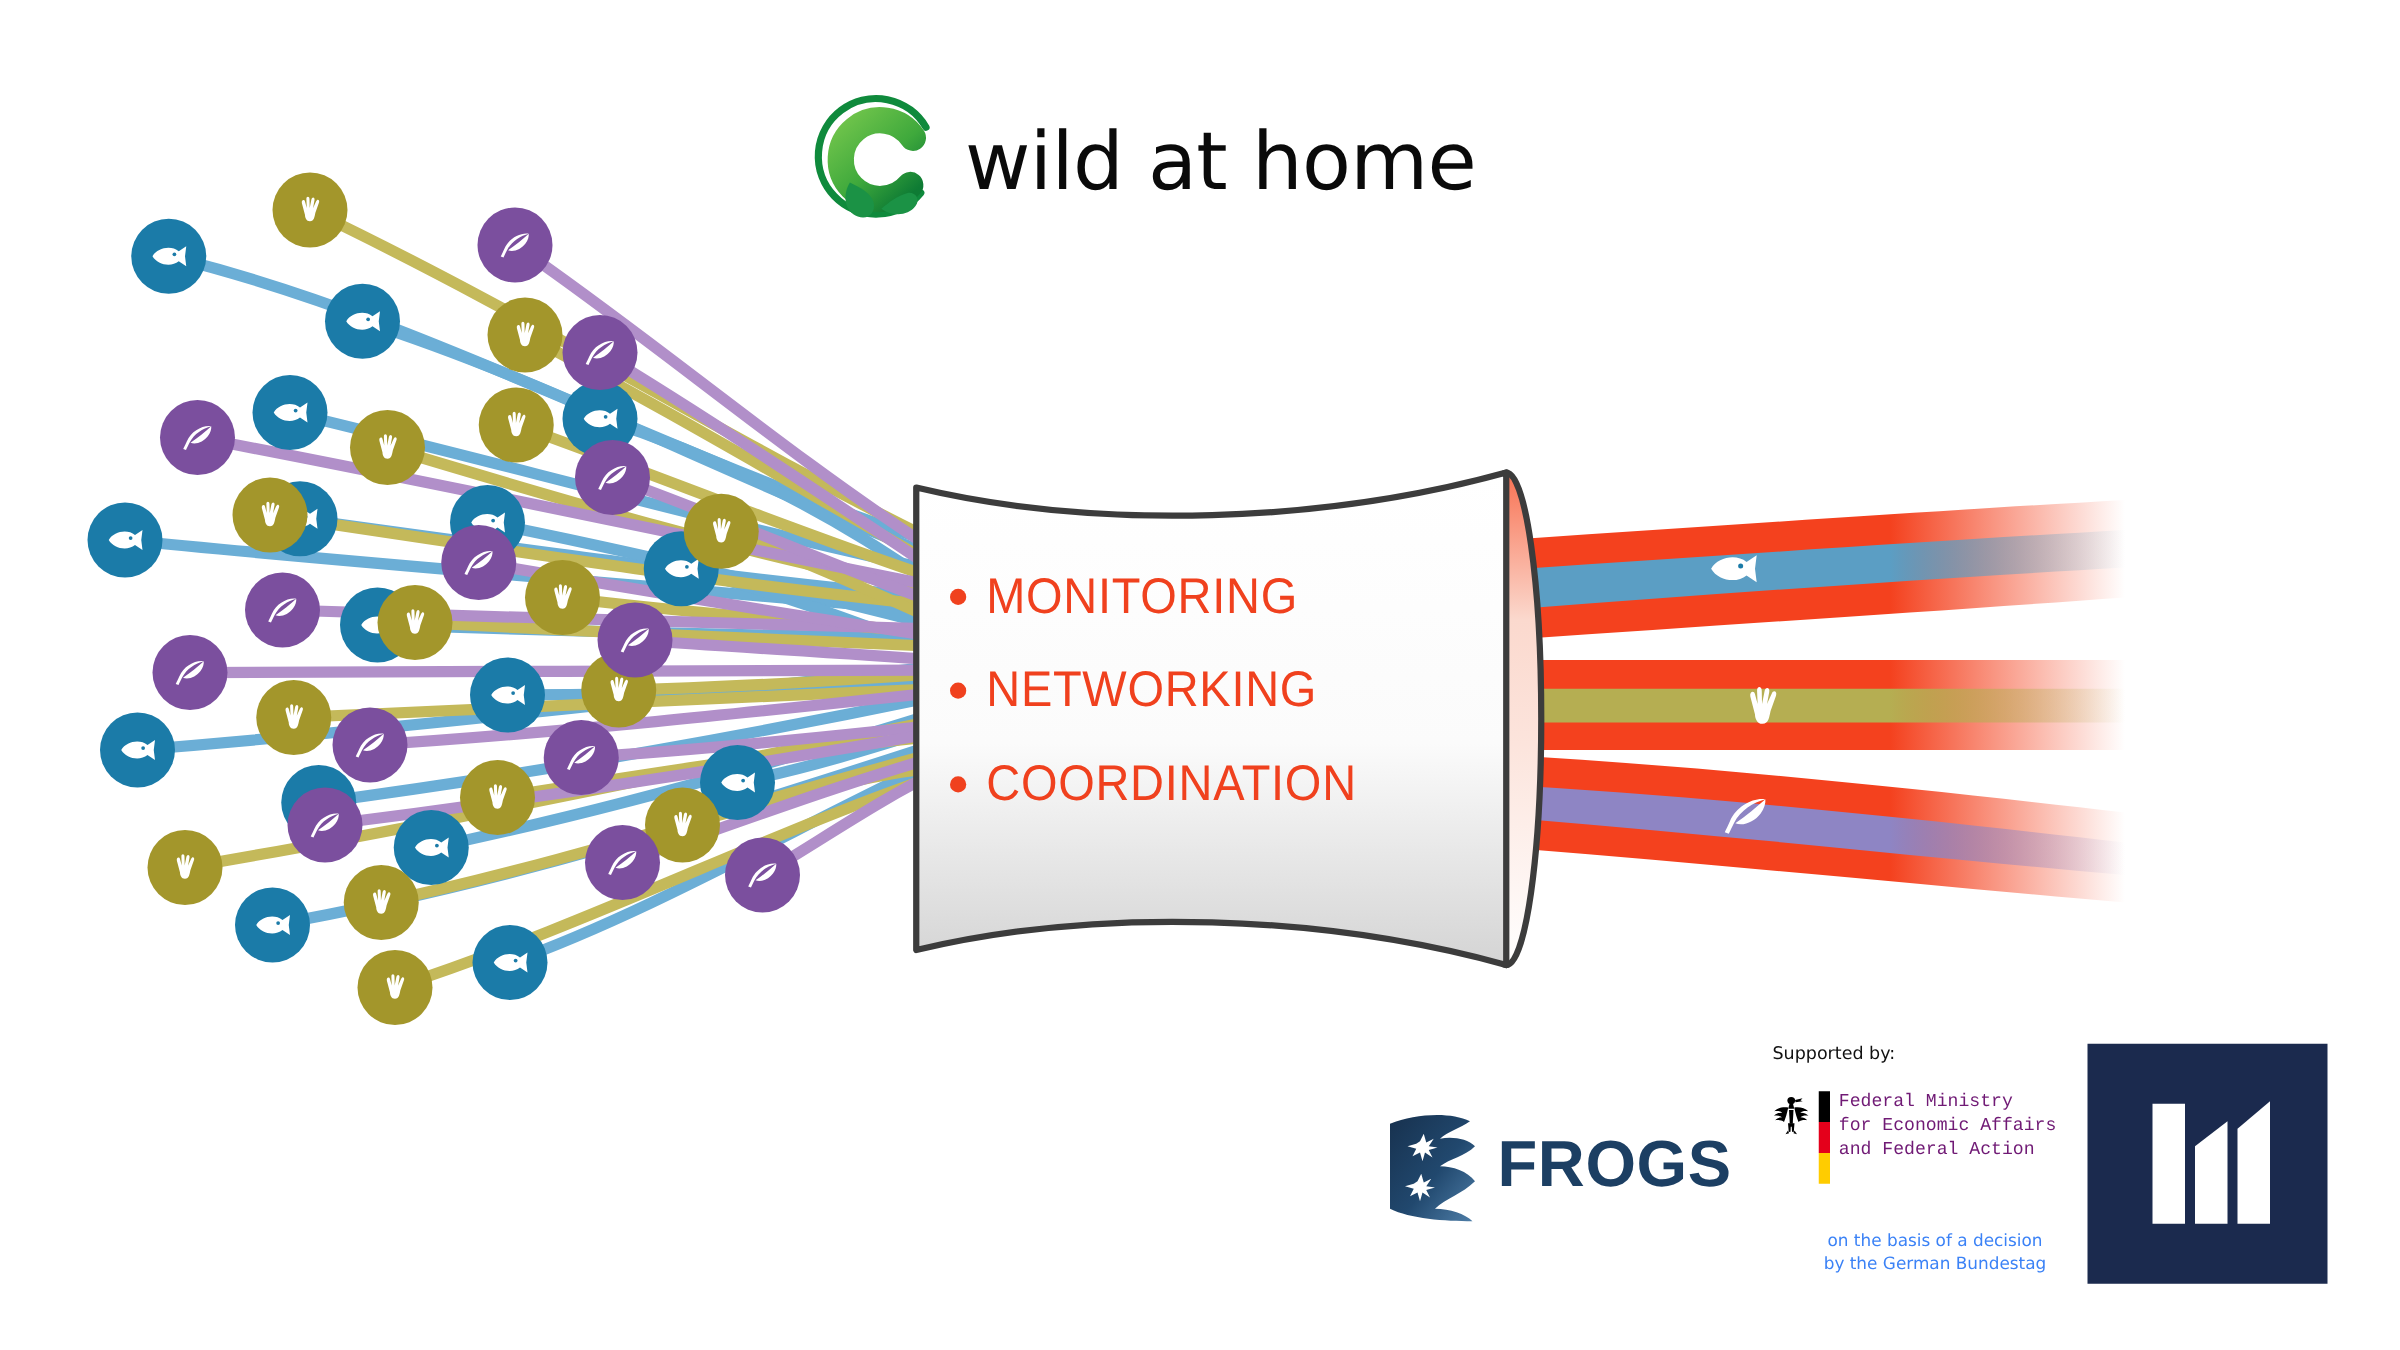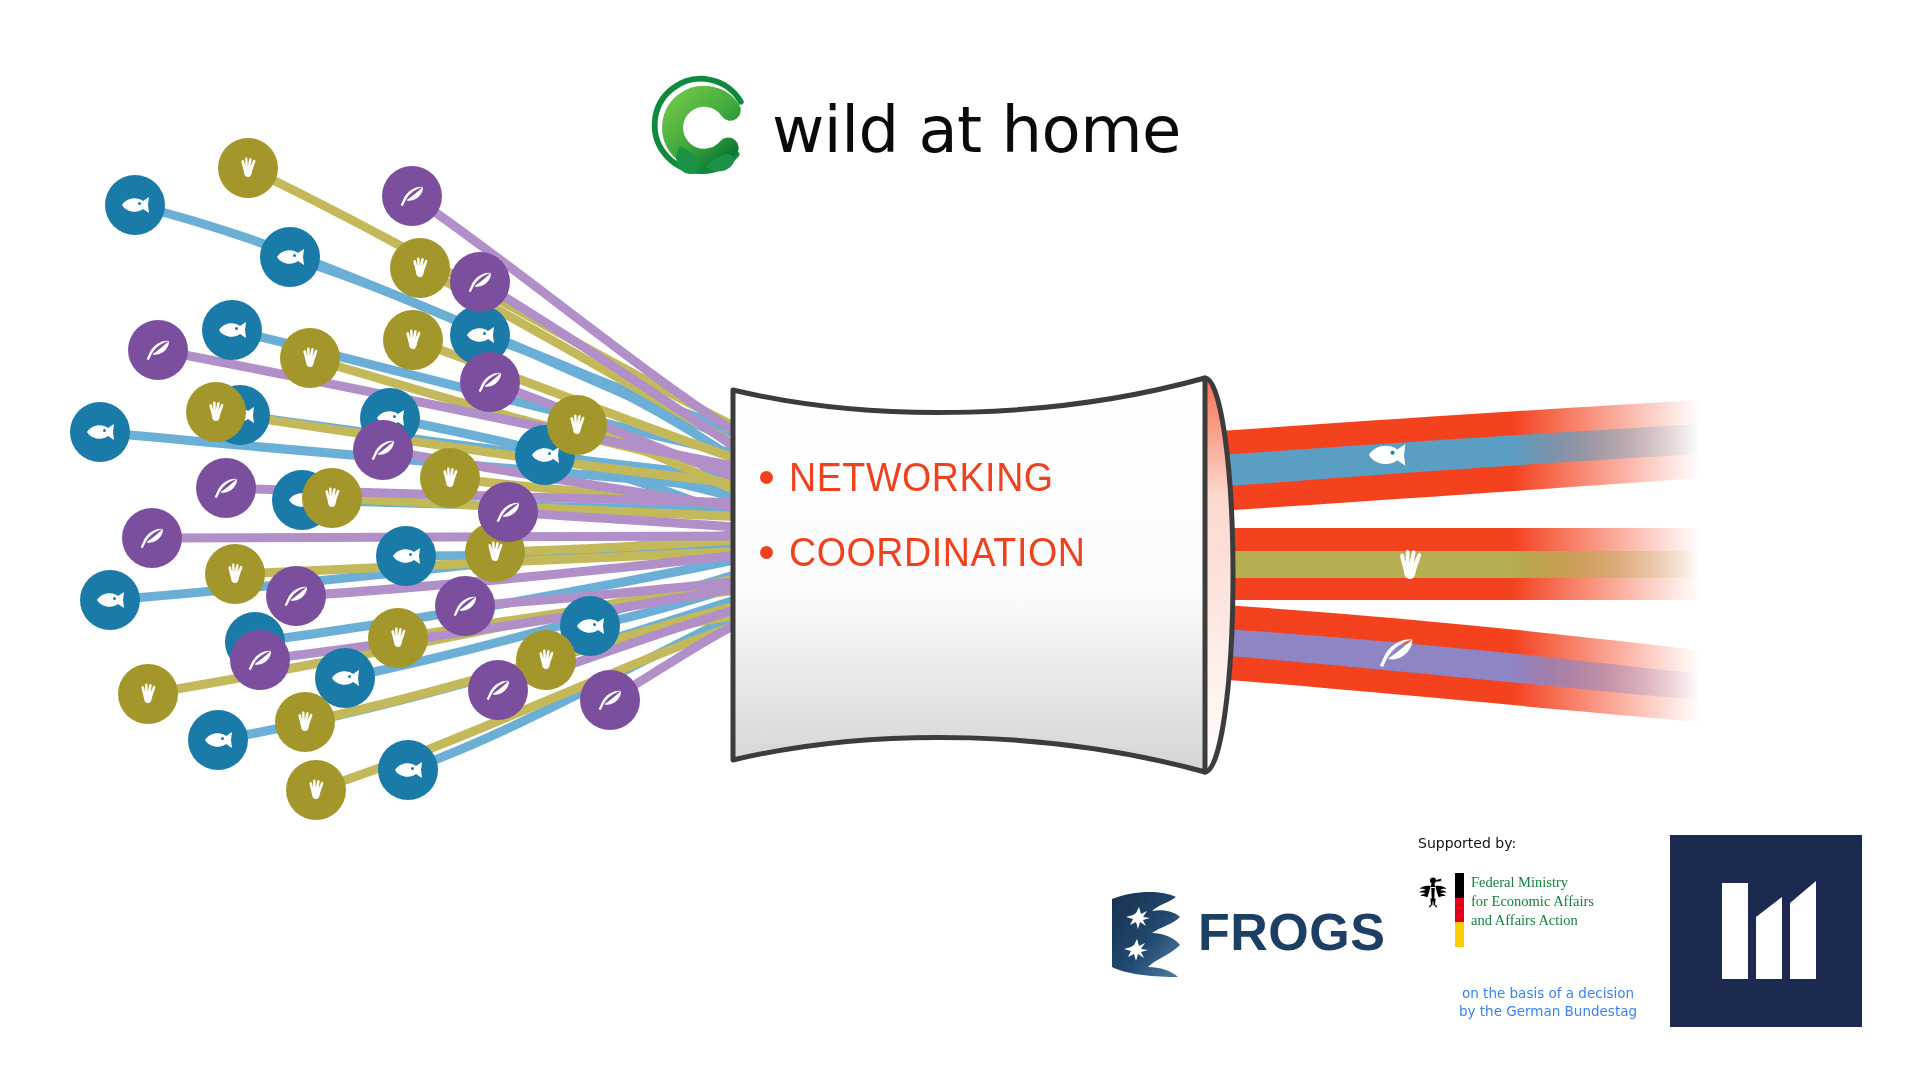--- a/index.html
+++ b/index.html
@@ -125,24 +125,24 @@
     margin-bottom: 22px;
     white-space: nowrap;
   }
   .bmwk-row { display: flex; align-items: flex-start; gap: 7px; }
   .bmwk-eagle { width: 30px; height: 34px; flex: 0 0 auto; margin-top: 1px; }
   .bmwk-flag {
     width: 9px; height: 74px; flex: 0 0 auto;
     background: linear-gradient(to bottom, #000 0 33.34%, #E4001B 33.34% 66.67%, #FFCC00 66.67% 100%);
   }
   .bmwk-name {
-    font-family: Liberation Serif, serif;
+    font-family: Liberation Mono, monospace;
     font-size: 14.5px;
     line-height: 1.3;
-    color: #15803d;
+    color: #701a75;
     white-space: nowrap;
   }
   .bmwk-basis {
     font-family: "DejaVu Sans", sans-serif;
     font-size: 13.5px;
     line-height: 1.3;
     color: #3b82f6;
     margin-top: 38px;
     white-space: nowrap;
     text-align: center;
@@ -421,20 +421,24 @@
 
       <path d="M 38 78 C 32 88, 34 100, 44 104 C 52 107, 58 101, 56 93 C 54 86, 46 82, 38 78 Z" fill="#1B9245"></path>
       <path d="M 62 98 C 70 104, 82 104, 88 96 C 92 91, 88 85, 82 86 C 74 88, 68 93, 62 98 Z" fill="#1B9245"></path>
     </svg>
     <div class="brand-word">wild at home</div>
   </div>
 
   <div class="funnel-text">
     <div class="funnel-item">
       <span class="funnel-bullet"></span>
+      <span class="funnel-label">MONITORING</span>
+    </div>
+    <div class="funnel-item">
+      <span class="funnel-bullet"></span>
       <span class="funnel-label">NETWORKING</span>
     </div>
     <div class="funnel-item">
       <span class="funnel-bullet"></span>
       <span class="funnel-label">COORDINATION</span>
     </div>
   </div>
 
   <div class="footer">
 
@@ -479,21 +483,21 @@
             <path d="M 13.2 14 L 16.8 14 L 16.2 25 L 13.8 25 Z"></path>
             <path d="M 12.4 24.6 L 17.6 24.6 L 17 31.6 L 15.6 31.4 L 15.4 27.4 L 14.6 27.4 L 14.4 31.4 L 13 31.6 Z"></path>
             <path d="M 12.4 30.4 L 10.4 33.4 L 13.2 32.6 Z"></path>
             <path d="M 17.6 30.4 L 19.6 33.4 L 16.8 32.6 Z"></path>
           </g>
         </svg>
         <div class="bmwk-flag"></div>
         <div class="bmwk-name">
           <div>Federal Ministry</div>
           <div>for Economic Affairs</div>
-          <div>and Affairs Action</div>
+          <div>and Federal Action</div>
         </div>
       </div>
       <div class="bmwk-basis">
         <div>on the basis of a decision</div>
         <div>by the German Bundestag</div>
       </div>
     </div>
 
     <div class="bt-logo">
       <svg viewBox="0 0 192 192">

